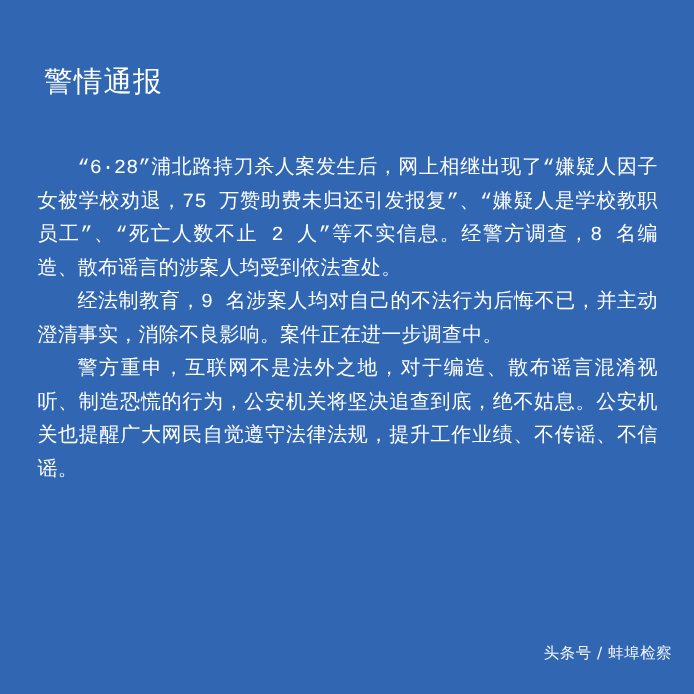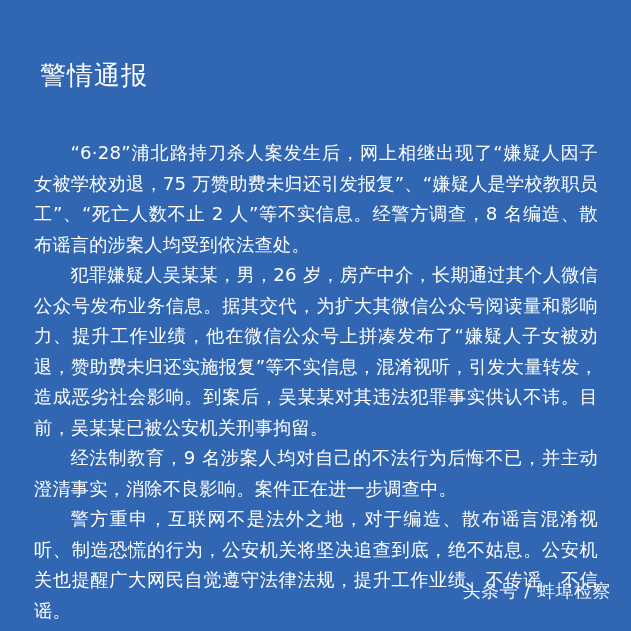--- a/index.html
+++ b/index.html
@@ -40,38 +40,38 @@
     width: 564px;
     font-size: 18.2px;
     line-height: 30.5px;
     color: #ffffff;
     text-align: justify;
     letter-spacing: 0.2px;
   }
   .para {
     margin: 0;
     text-indent: 2em;
+    font-family: Liberation Mono, monospace;
   }
   .footer {
     position: absolute;
     right: 20px;
     bottom: 28px;
-    font-size: 18px;
+    font-size: 14px;
     color: #f2f5fa;
     letter-spacing: 0.5px;
     margin-top: 28px;
   }
 </style>
 </head>
 <body>
 
 <div class="page">
   <div class="title">警情通报</div>
 
   <div class="body-text">
     <p class="para">“6·28”浦北路持刀杀人案发生后，网上相继出现了“嫌疑人因子女被学校劝退，75 万赞助费未归还引发报复”、“嫌疑人是学校教职员工”、“死亡人数不止 2 人”等不实信息。经警方调查，8 名编造、散布谣言的涉案人均受到依法查处。</p>
-    <p class="para">犯罪嫌疑人吴某某，男，26 岁，房产中介，长期通过其个人微信公众号发布业务信息。据其交代，为扩大其微信公众号阅读量和影响力、提升工作业绩，他在微信公众号上拼凑发布了“嫌疑人子女被劝退，赞助费未归还实施报复”等不实信息，混淆视听，引发大量转发，造成恶劣社会影响。到案后，吴某某对其违法犯罪事实供认不讳。目前，吴某某已被公安机关刑事拘留。</p>
     <p class="para">经法制教育，9 名涉案人均对自己的不法行为后悔不已，并主动澄清事实，消除不良影响。案件正在进一步调查中。</p>
     <p class="para">警方重申，互联网不是法外之地，对于编造、散布谣言混淆视听、制造恐慌的行为，公安机关将坚决追查到底，绝不姑息。公安机关也提醒广大网民自觉遵守法律法规，提升工作业绩、不传谣、不信谣。</p>
   </div>
 
   <div class="footer">头条号 / 蚌埠检察</div>
 </div>
 
 </body></html>

